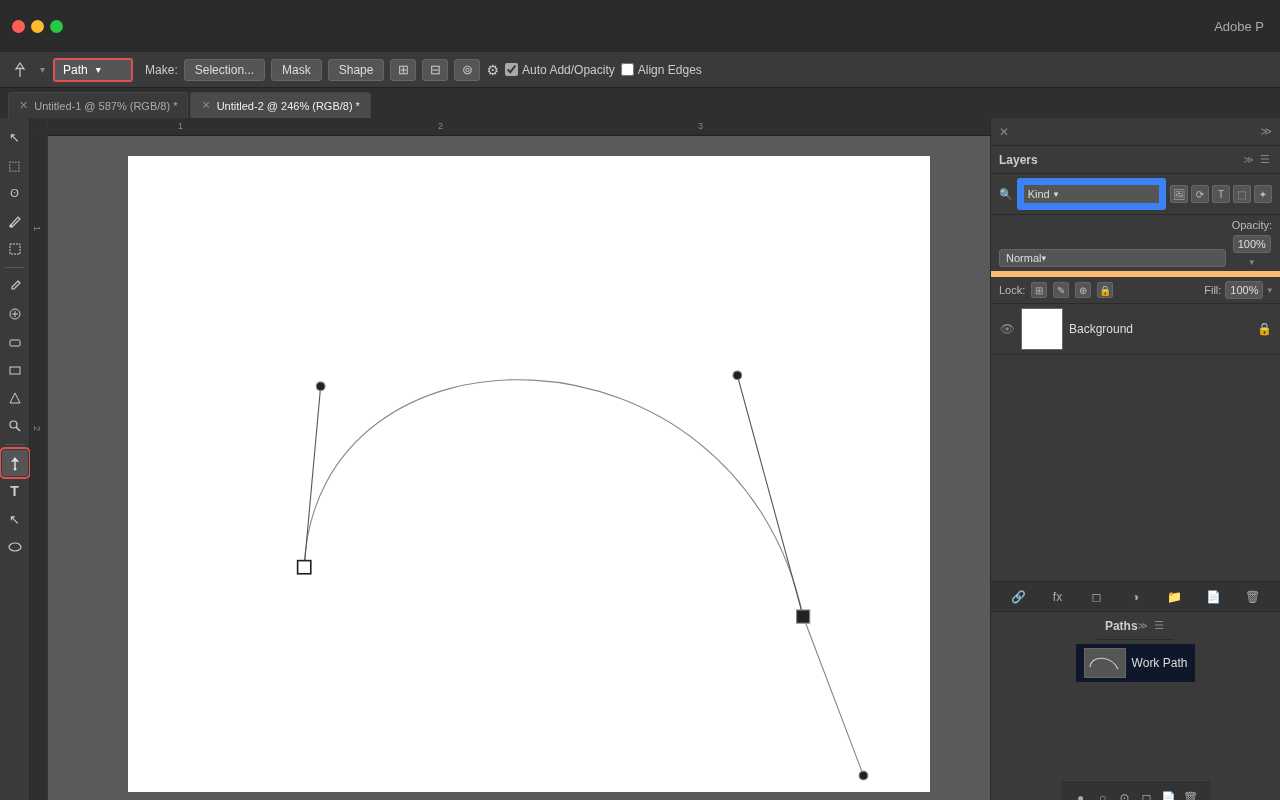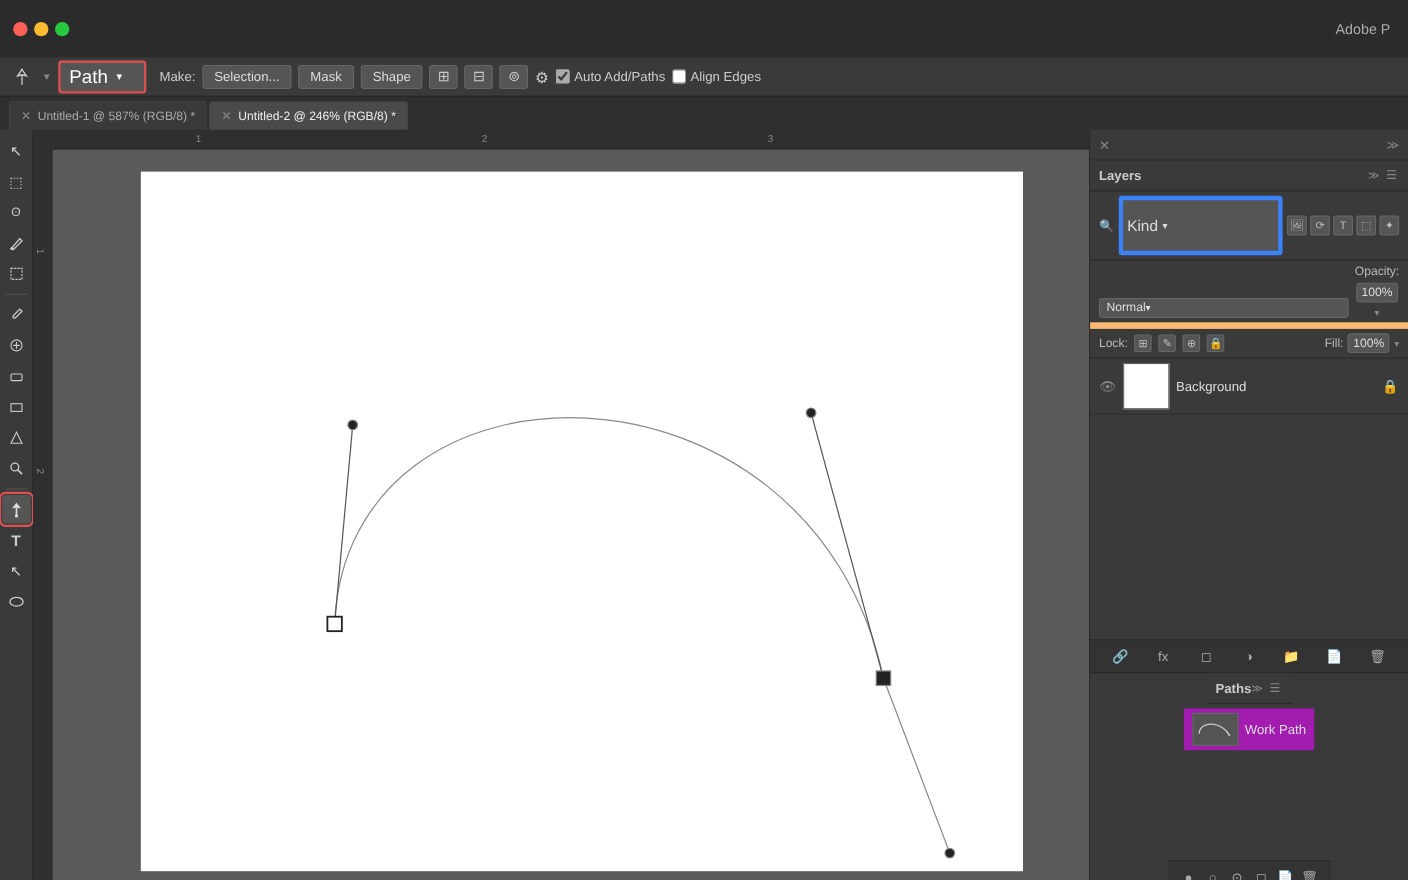--- a/index.html
+++ b/index.html
@@ -63,21 +63,21 @@
       color: #ccc;
       font-size: 14px;
       cursor: pointer;
     }
     .options-dropdown {
       background: #555;
       border: 2px solid #e05050;
       border-radius: 3px;
       padding: 3px 8px;
       color: #fff;
-      font-size: 17px;
+      font-size: 12px;
       display: flex;
       align-items: center;
       gap: 4px;
       cursor: pointer;
       min-width: 80px;
     }
     .options-dropdown::after {
       content: '▾';
       font-size: 10px;
       margin-left: 4px;
@@ -317,25 +317,25 @@
     }
     .layers-search-row {
       padding: 4px 8px;
       display: flex;
       align-items: center;
       gap: 4px;
       border-bottom: 1px solid #2a2a2a;
     }
     .layers-search-select {
       background: #555;
-      border: 4px solid #3b82f6;
+      border: 7px solid #3b82f6;
       border-radius: 3px;
       color: #ddd;
-      font-size: 14px;
-      padding: 15px 4px;
+      font-size: 11px;
+      padding: 3px 4px;
       flex: 1;
       display: flex;
       align-items: center;
       gap: 4px;
     }
     .layers-search-select::after { content: ' ▾'; font-size: 9px; }
     .layers-filter-icons {
       display: flex;
       gap: 3px;
     }
@@ -493,21 +493,21 @@
       overflow-y: auto;
       padding: 4px 0;
     }
     .path-item {
       display: flex;
       align-items: center;
       gap: 6px;
       padding: 4px 8px;
       cursor: pointer;
     }
-    .path-item.active { background: #a21caf; }
+    .path-item.active { background: #0f172a; }
     .path-thumbnail {
       width: 42px;
       height: 30px;
       background: #555;
       border: 1px solid #666;
       display: flex;
       align-items: center;
       justify-content: center;
     }
     .path-name {
@@ -578,21 +578,21 @@
   <span class="make-label">Make:</span>
   <button class="options-btn">Selection...</button>
   <button class="options-btn">Mask</button>
   <button class="options-btn">Shape</button>
   <div class="options-icon">⊞</div>
   <div class="options-icon">⊟</div>
   <div class="options-icon">⊚</div>
   <div class="options-gear">⚙</div>
   <div class="options-checkbox-wrap">
     <input type="checkbox" checked="" style="">
-    <span>Auto Add/Paths</span>
+    <span>Auto Add/Opacity</span>
   </div>
   <div class="options-checkbox-wrap">
     <input type="checkbox" style="">
     <span>Align Edges</span>
   </div>
 </div>
 
 <div id="tabs-bar">
   <div class="tab">
     <span class="tab-close">✕</span>

